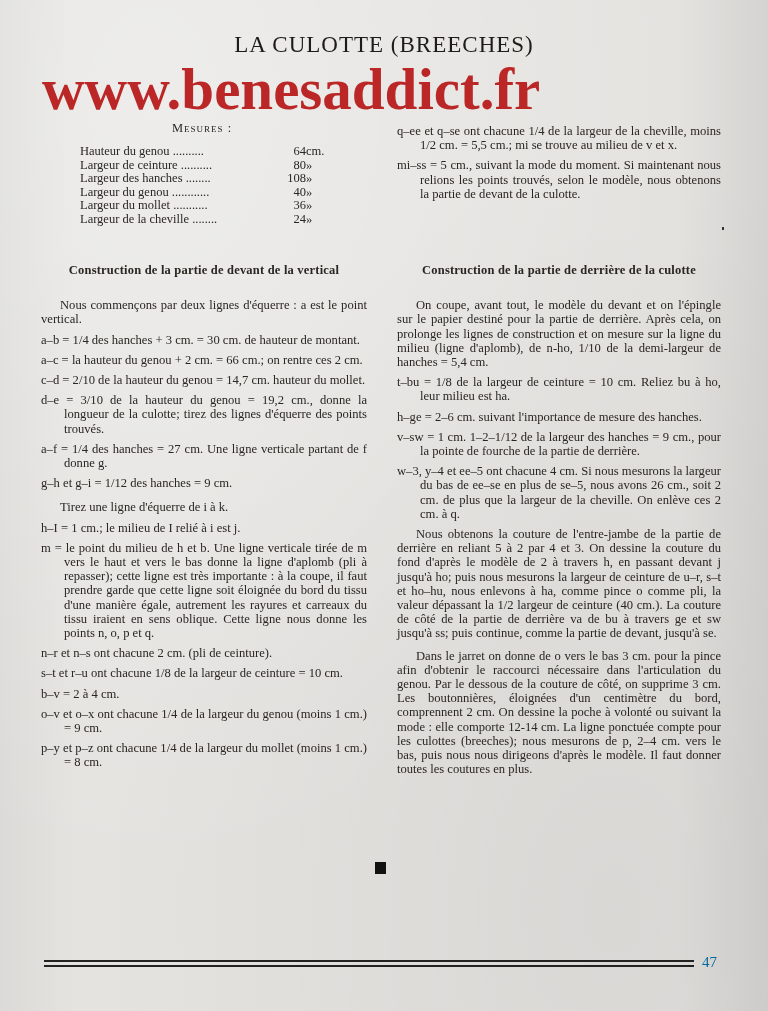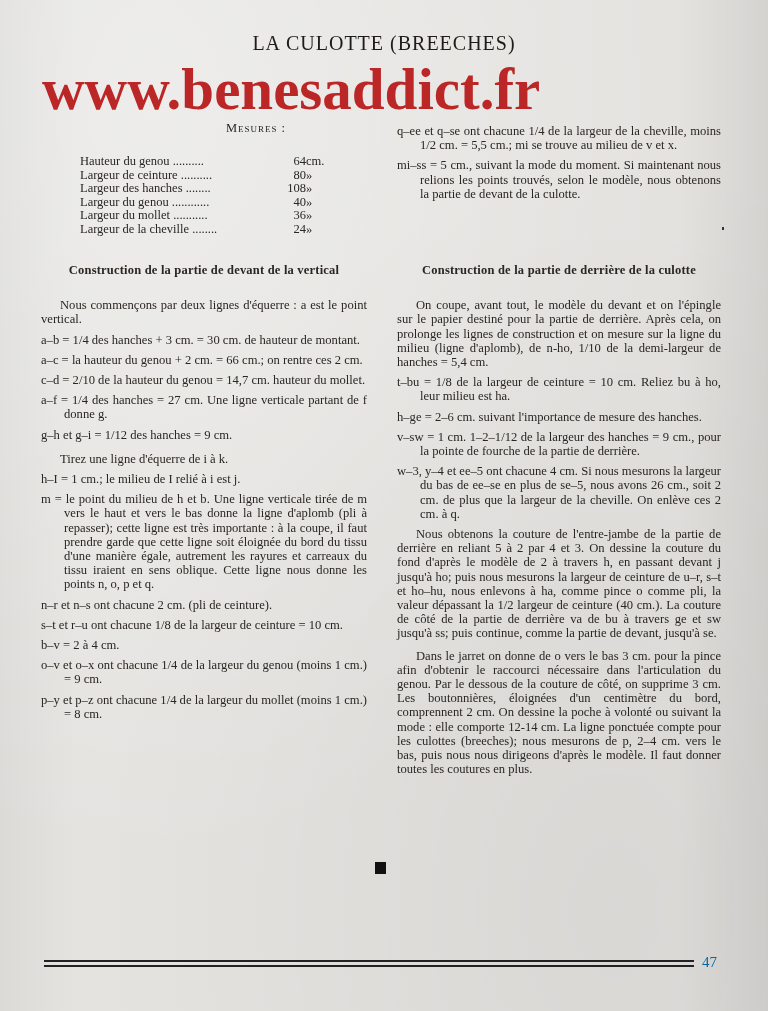--- a/index.html
+++ b/index.html
@@ -8,35 +8,35 @@
     background: #e4e3e0;
     background-image:
       radial-gradient(ellipse at 20% 10%, rgba(255,255,255,0.35), rgba(255,255,255,0) 60%),
       radial-gradient(ellipse at 80% 90%, rgba(0,0,0,0.05), rgba(0,0,0,0) 60%),
       linear-gradient(90deg, rgba(0,0,0,0.04), rgba(0,0,0,0) 10%, rgba(0,0,0,0) 88%, rgba(0,0,0,0.07));
     font-family: "Liberation Serif", "DejaVu Serif", serif;
     color: #2a2622;
   }
   .title {
     position: absolute; top: 32px; left: 0; width: 768px; text-align: center;
-    font-size: 20px; letter-spacing: 1px; color: #1e1b18;
+    font-size: 23px; letter-spacing: 1px; color: #1e1b18;
     font-family: "Liberation Serif", serif;
   }
   .watermark {
     position: absolute; top: 60px; left: 42px;
     font-family: Liberation Serif, serif; font-weight: bold;
     font-size: 59px; color: #b91c1c; letter-spacing: 0px; opacity: 0.95;
     line-height: 1;
   }
   .measures {
     position: absolute; top: 121px; left: 80px; width: 260px; font-size: 12.5px;
   }
   .measures .head {
-    text-align: center; padding-left: 92px; font-variant: small-caps; letter-spacing: 1px;
-    margin-bottom: 19px;
+    text-align: left; padding-left: 92px; font-variant: small-caps; letter-spacing: 1px;
+    margin-bottom: 9px;
   }
   .measures table { border-collapse: collapse; }
   .measures td { padding: 0; line-height: 13.5px; white-space: nowrap; margin-top: 16px; }
   .measures td.lab { width: 200px; }
   .measures td.val { width: 26px; text-align: right; }
   .measures td.unit { }
   .col {
     position: absolute; font-size: 12.6px; line-height: 14.2px; text-align: justify;
   }
   .col-left { left: 41px; width: 326px; }
@@ -107,20 +107,21 @@
   <p class="entry">mi–ss = 5 cm., suivant la mode du moment. Si maintenant nous relions les points trouvés, selon le modèle, nous obtenons la partie de devant de la culotte.</p>
 </div>
 <div class="dot"></div>
 
 <div class="col col-left" style="top:263px;">
   <h2 class="sec-title" style="margin-bottom:21px;">Construction de la partie de devant de la vertical</h2>
   <p class="para">Nous commençons par deux lignes d'équerre : a est le point vertical.</p>
   <p class="entry">a–b   = 1/4 des hanches + 3 cm. = 30 cm. de hauteur de montant.</p>
   <p class="entry">a–c   = la hauteur du genou + 2 cm. = 66 cm.; on rentre ces 2 cm.</p>
   <p class="entry">c–d   = 2/10 de la hauteur du genou = 14,7 cm. hauteur du mollet.</p>
+  <p class="entry">d–e   = 3/10 de la hauteur du genou = 19,2 cm., donne la longueur de la culotte; tirez des lignes d'équerre des points trouvés.</p>
   <p class="entry">a–f   = 1/4 des hanches = 27 cm. Une ligne verticale partant de f donne g.</p>
   <p class="entry">g–h et g–i = 1/12 des hanches = 9 cm.</p>
   <p class="para" style="margin-top:10px;">Tirez une ligne d'équerre de i à k.</p>
   <p class="entry">h–I   = 1 cm.; le milieu de I relié à i est j.</p>
   <p class="entry">m     = le point du milieu de h et b. Une ligne verticale tirée de m vers le haut et vers le bas donne la ligne d'aplomb (pli à repasser); cette ligne est très importante : à la coupe, il faut prendre garde que cette ligne soit éloignée du bord du tissu d'une manière égale, autrement les rayures et carreaux du tissu iraient en sens oblique. Cette ligne nous donne les points n, o, p et q.</p>
   <p class="entry">n–r et n–s ont chacune 2 cm. (pli de ceinture).</p>
   <p class="entry">s–t et r–u ont chacune 1/8 de la largeur de ceinture = 10 cm.</p>
   <p class="entry">b–v   = 2 à 4 cm.</p>
   <p class="entry">o–v et o–x ont chacune 1/4 de la largeur du genou (moins 1 cm.) = 9 cm.</p>
   <p class="entry">p–y et p–z ont chacune 1/4 de la largeur du mollet (moins 1 cm.) = 8 cm.</p>

